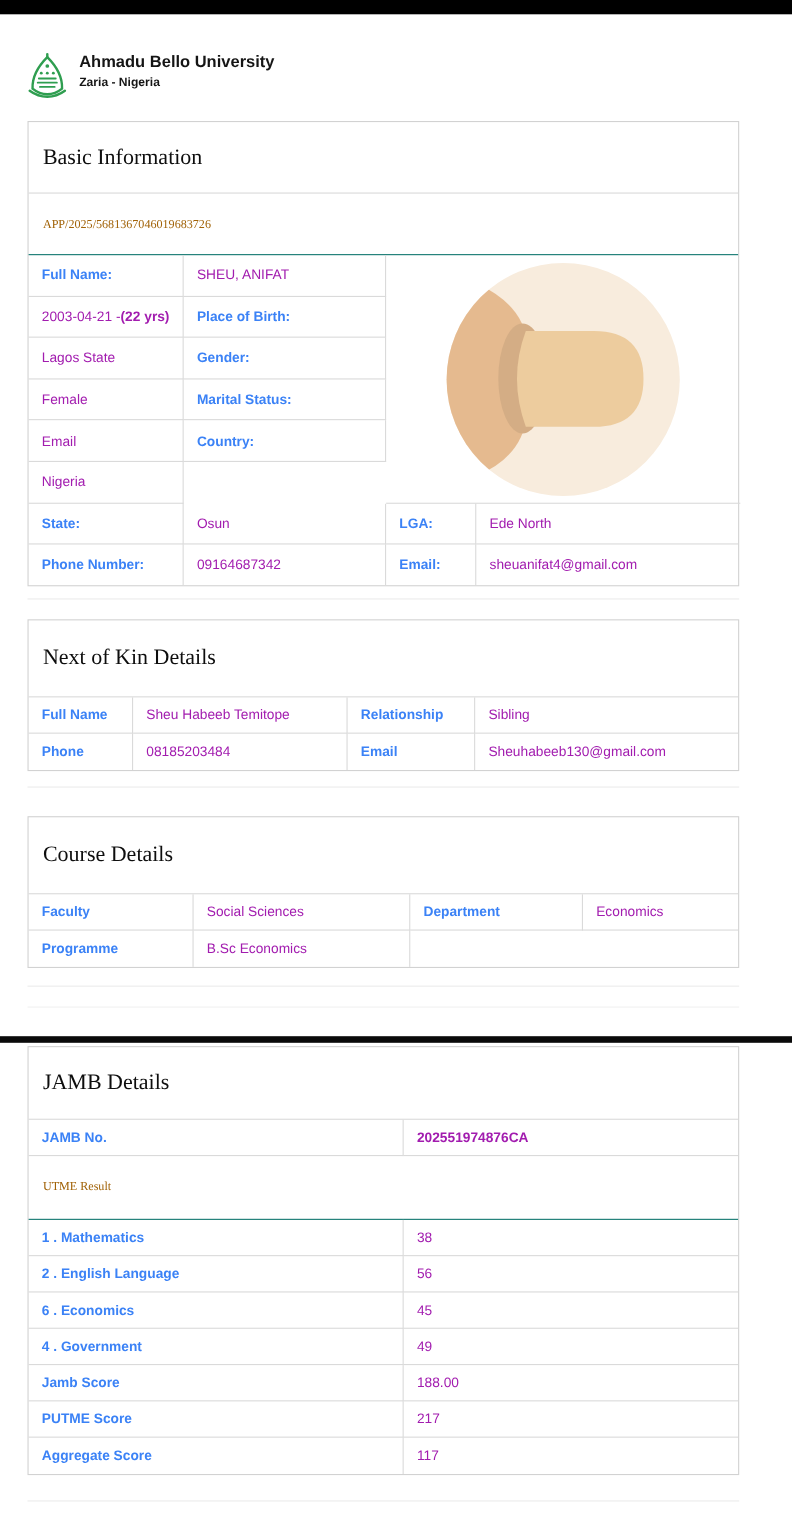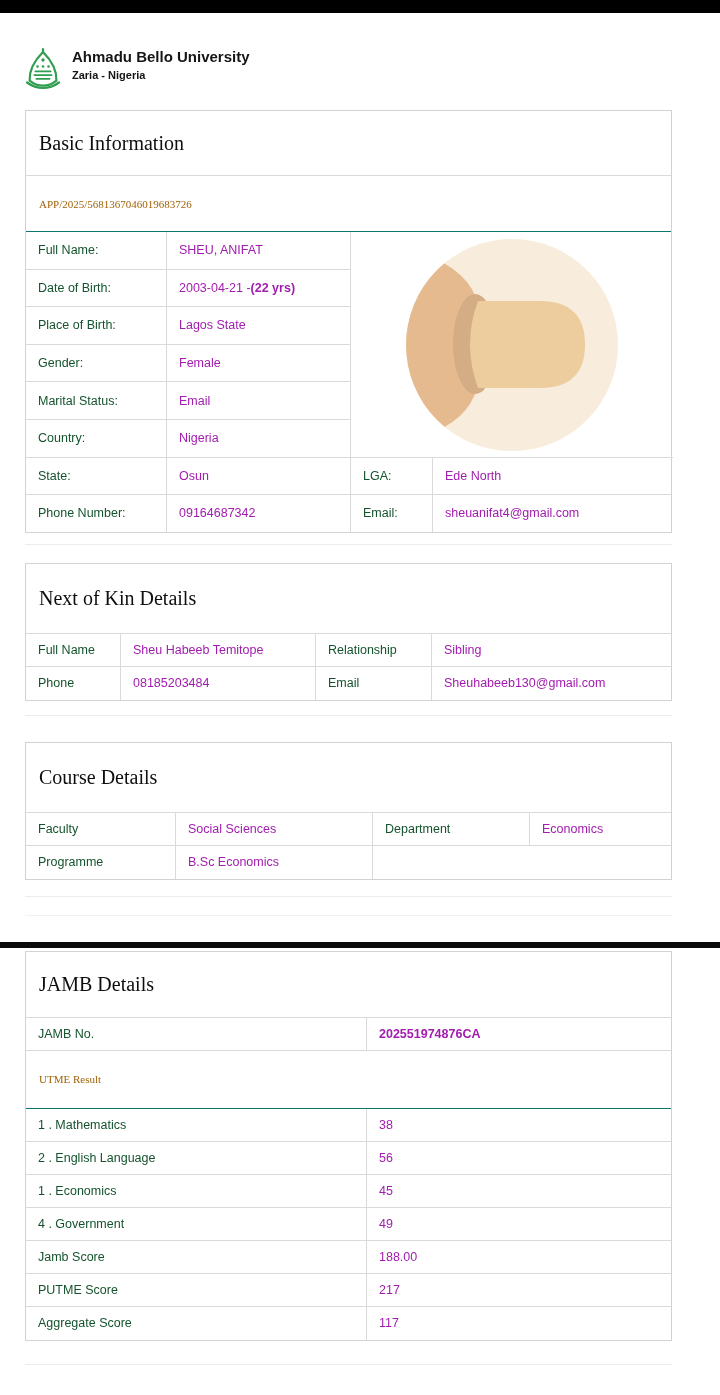--- a/index.html
+++ b/index.html
@@ -28,21 +28,21 @@
     font-family:"Liberation Serif", serif; font-size:11px; color:#a16207;
     display:flex; align-items:center; padding-left:13px;
     border-bottom:1px solid #0f766e;
   }
   .app-row { height:55px; }
   .utme-row { height:57px; }
 
   
   .cell { display:flex; align-items:center; padding-left:12px; font-size:12.5px;
           box-sizing:border-box; overflow:hidden; white-space:nowrap; color:#a21caf; }
-  .lbl { font-weight:400; color:#14532d; }
+  .lbl { font-weight:700; color:#3b82f6; }
   .br { border-right:1px solid #dadada; }
   .bb { border-bottom:1px solid #dadada; }
   .b  { font-weight:700; }
 
   
   .fields-grid { display:grid; grid-template-columns:141px 184px 1fr; grid-auto-rows:37.6px; }
   .photo-cell { grid-column:3; grid-row:1 / 7; border-bottom:1px solid #dadada;
                 display:flex; align-items:center; justify-content:center; }
   .contact-grid { display:grid; grid-template-columns:141px 184px 82px 1fr; height:37px; }
 
@@ -109,21 +109,20 @@
           </defs>
         <circle cx="161" cy="113" r="106" fill="#f8ecdd"></circle>
         <g clip-path="url(#avclip)">
           <path d="M18 58 L83 26 Q126 46 128 81 L128 145 Q124 183 83 200 L18 168 Z" fill="#e5ba8f"></path>
           <ellipse cx="124" cy="112" rx="22" ry="50" fill="#d4ad85"></ellipse>
           <path d="M127 69 L189 69 Q234 69 234 112.5 Q234 156 189 156 L127 156 Q111 112 127 69 Z" fill="#edcc9e"></path>
         </g>
       </svg>
     </div>
 
-    <div class="cell lbl br bb">Date of Birth:</div>
     <div class="cell br bb">
         <span>2003-04-21 - </span>
         <span class="b">(22 yrs)</span>
       </div>
 
     <div class="cell lbl br bb">Place of Birth:</div>
     <div class="cell br bb">Lagos State</div>
 
     <div class="cell lbl br bb">Gender:</div>
     <div class="cell br bb">Female</div>
@@ -201,21 +200,21 @@
 
   <div class="jamb-grid">
     <div class="cell lbl br bb">1 . Mathematics</div>
     <div class="cell bb">38</div>
   </div>
   <div class="jamb-grid">
     <div class="cell lbl br bb">2 . English Language</div>
     <div class="cell bb">56</div>
   </div>
   <div class="jamb-grid">
-    <div class="cell lbl br bb">1 . Economics</div>
+    <div class="cell lbl br bb">6 . Economics</div>
     <div class="cell bb">45</div>
   </div>
   <div class="jamb-grid">
     <div class="cell lbl br bb">4 . Government</div>
     <div class="cell bb">49</div>
   </div>
 
   <div class="jamb-grid">
     <div class="cell lbl br bb">Jamb Score</div>
     <div class="cell bb">188.00</div>

